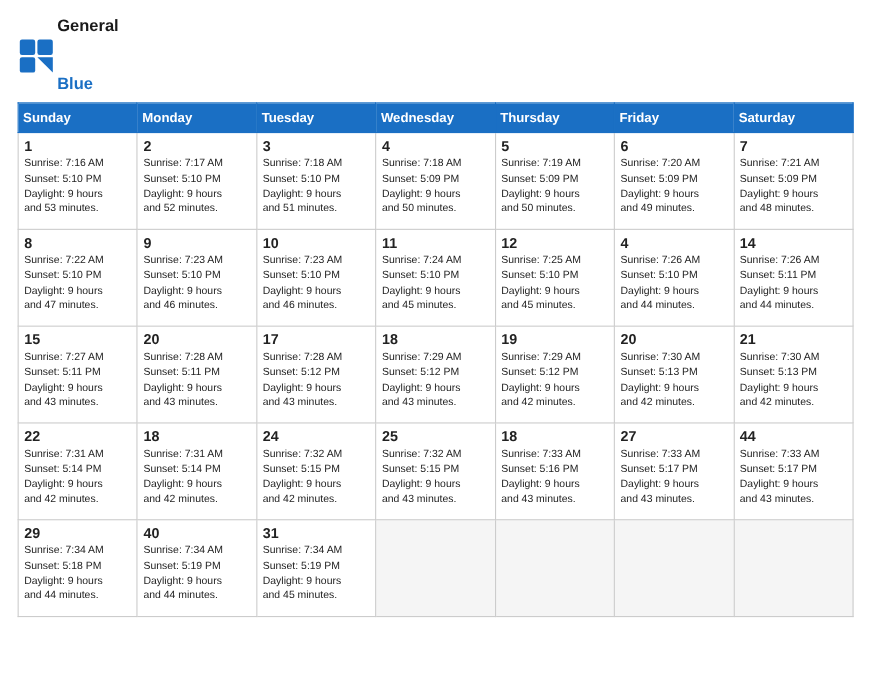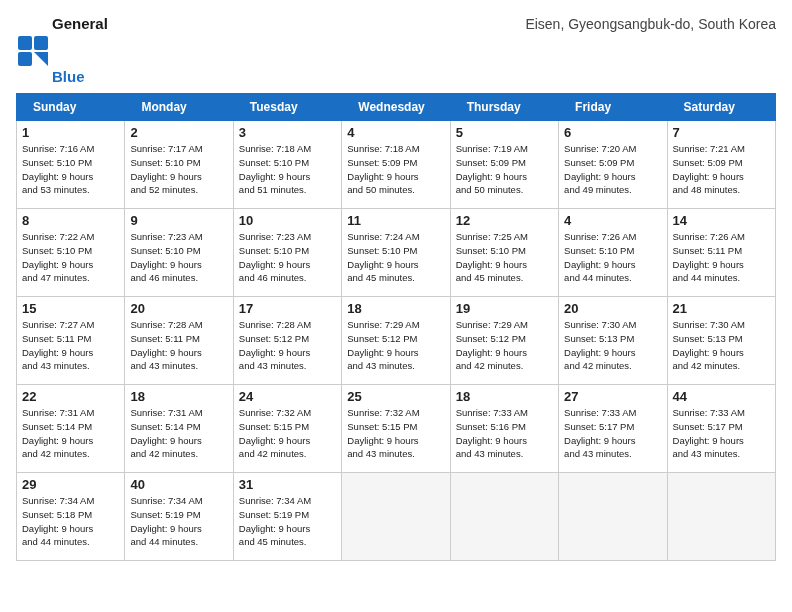--- a/index.html
+++ b/index.html
@@ -41,21 +41,21 @@
     table {
       width: 100%;
       border-collapse: collapse;
       table-layout: fixed;
     }
     th {
       background: #1a6fc4;
       color: #fff;
       font-size: 12px;
       font-weight: bold;
-      padding: 6px 16px;
+      padding: 6px 4px;
       text-align: left;
       border: 1px solid #1a6fc4;
     }
     td {
       border: 1px solid #ccc;
       vertical-align: top;
       padding: 4px 5px;
       font-size: 10px;
       color: #222;
       height: 88px;
@@ -92,21 +92,20 @@
         <div style="font-size:15px;font-weight:bold;color:#1a1a1a;line-height:1.1;">
           <span>General</span>
         </div>
         <div style="font-size:15px;font-weight:bold;color:#1a6fc4;line-height:1.1;margin-top:36px;">
           <span>Blue</span>
         </div>
       </div>
     </div>
   </div>
   <div class="title-block">
-    <div class="location">Eisen, Gyeongsangbuk-do, South Korea</div>
   </div>
 </div>
 
 <table>
   <thead>
     <tr>
     <th>Sunday</th>
         <th>Monday</th>
         <th>Tuesday</th>
         <th>Wednesday</th>

